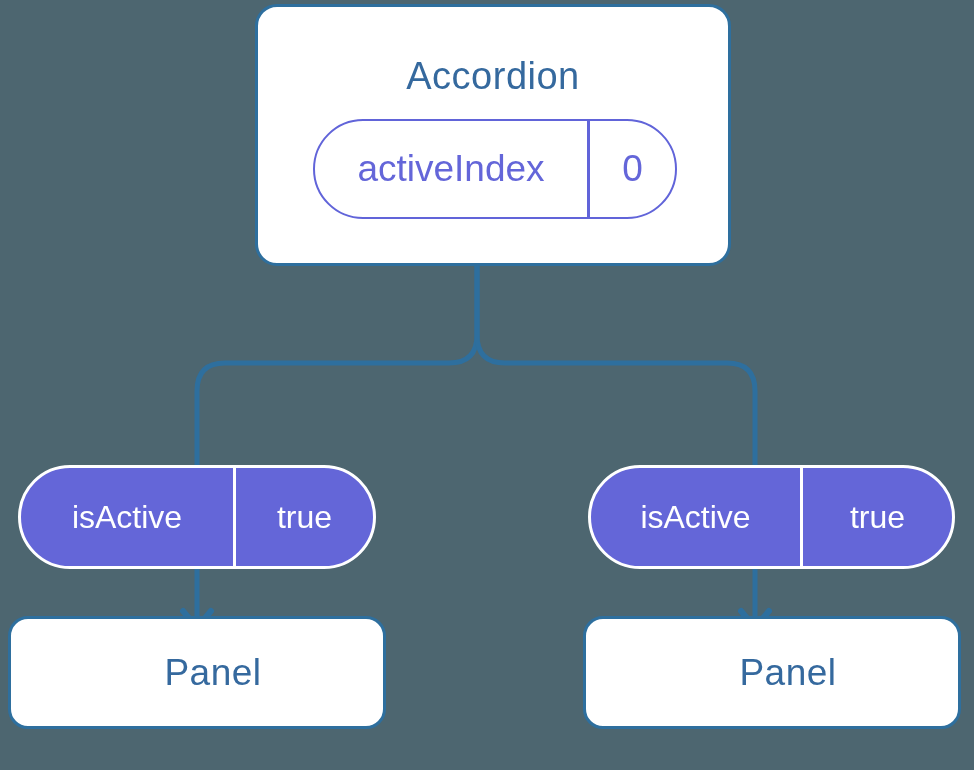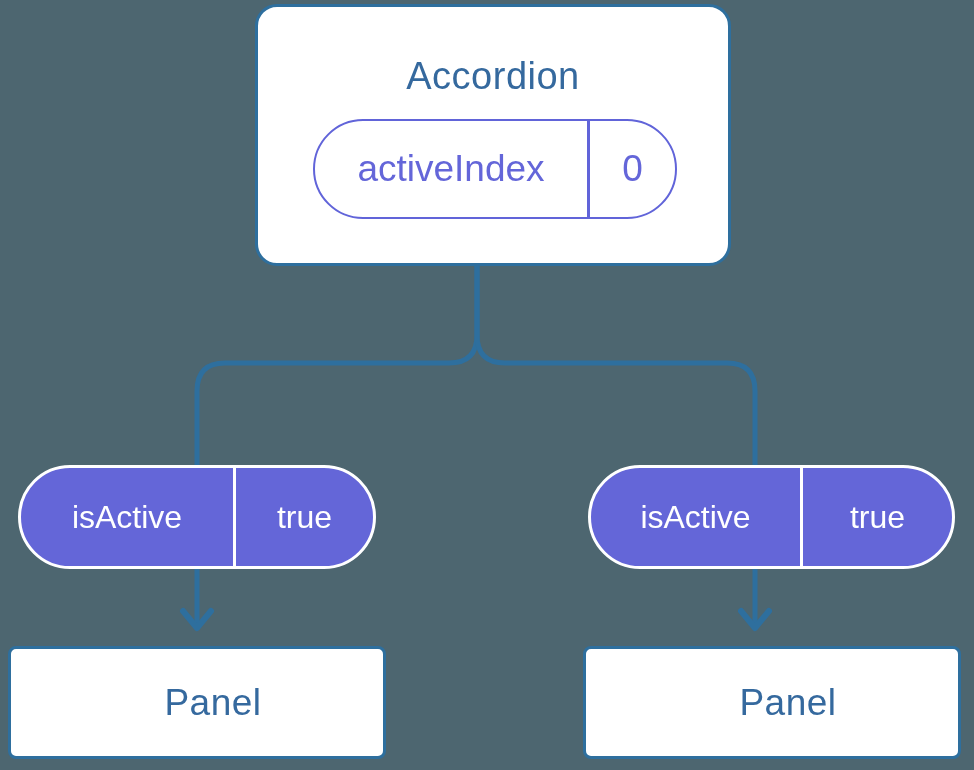--- a/index.html
+++ b/index.html
@@ -83,26 +83,26 @@
     color: #ffffff;
   }
   .prop-pill.left  .cell.name { width: 212px; }
   .prop-pill.right .cell.name { width: 209px; }
   .prop-pill .cell.value { flex: 1; }
   .prop-pill .divider { width: 3px; background: #ffffff; }
 
   
   .panel-card {
     position: absolute;
-    top: 646px;
+    top: 616px;
     width: 378px; height: 113px;
     box-sizing: border-box;
     background: #ffffff;
     border: 3px solid #2e6f9e;
-    border-radius: 8px;
+    border-radius: 20px;
     display: flex; align-items: center; justify-content: center;
     z-index: 1;
     padding-left: 32px;
   }
   .panel-card.left  { left: 8px; }
   .panel-card.right { left: 583px; }
   .panel-label {
     font-size: 37px;
     font-weight: 500;
     letter-spacing: 0.5px;

